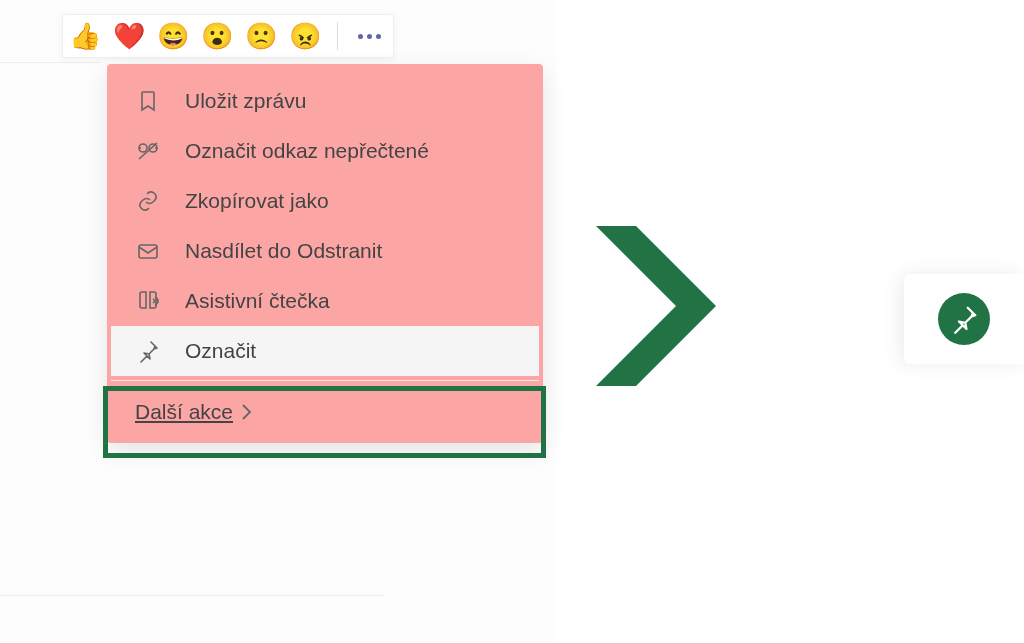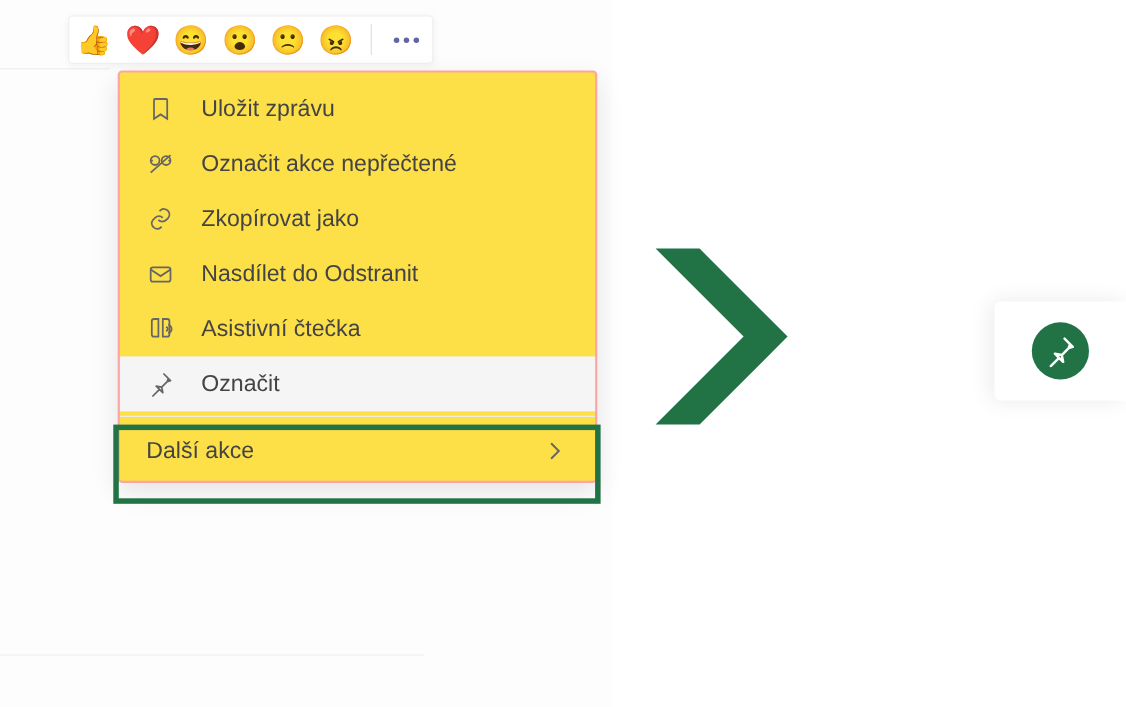--- a/index.html
+++ b/index.html
@@ -74,22 +74,22 @@
       width: 5px;
       height: 5px;
       border-radius: 50%;
       background: #6264a7;
     }
     .context-menu {
       position: absolute;
       left: 107px;
       top: 64px;
       width: 436px;
-      background: #fde047;
-      border: 2px solid #fca5a5;
+      background: #fca5a5;
+      border: 4px solid #fca5a5;
       border-radius: 4px;
       box-shadow: 0 8px 24px rgba(0,0,0,0.1);
       padding-top: 8px;
     }
     .menu-item {
       display: flex;
       align-items: center;
       height: 50px;
       padding: 0 24px;
       cursor: pointer;
@@ -114,21 +114,21 @@
       margin: 4px 0;
     }
     .more-actions {
       display: flex;
       align-items: center;
       height: 54px;
       padding: 0 24px;
       cursor: pointer;
       font-size: 21px;
       color: #444;
-      justify-content: space-between;
+      text-decoration: underline;
     }
     .highlight-box {
       position: absolute;
       left: 103px;
       top: 386px;
       width: 443px;
       height: 72px;
       border: 5px solid #217346;
       pointer-events: none;
     }
@@ -198,21 +198,21 @@
     </div>
     <div class="menu-item">
       <span class="menu-icon">
         <svg viewBox="0 0 24 24" fill="none" stroke="currentColor" stroke-width="1.6">
             <circle cx="7" cy="9" r="4"></circle>
             <circle cx="17" cy="9" r="4"></circle>
             <path d="M3 9h2M19 9h2"></path>
             <line x1="3" y1="20" x2="21" y2="4"></line>
           </svg>
       </span>
-      <span>Označit akce nepřečtené</span>
+      <span>Označit odkaz nepřečtené</span>
     </div>
     <div class="menu-item">
       <span class="menu-icon">
         <svg viewBox="0 0 24 24" fill="none" stroke="currentColor" stroke-width="1.6">
             <path d="M10 13a5 5 0 0 0 7 0l2-2a5 5 0 0 0-7-7l-1 1"></path>
             <path d="M14 11a5 5 0 0 0-7 0l-2 2a5 5 0 0 0 7 7l1-1"></path>
           </svg>
       </span>
       <span>Zkopírovat jako</span>
     </div>

